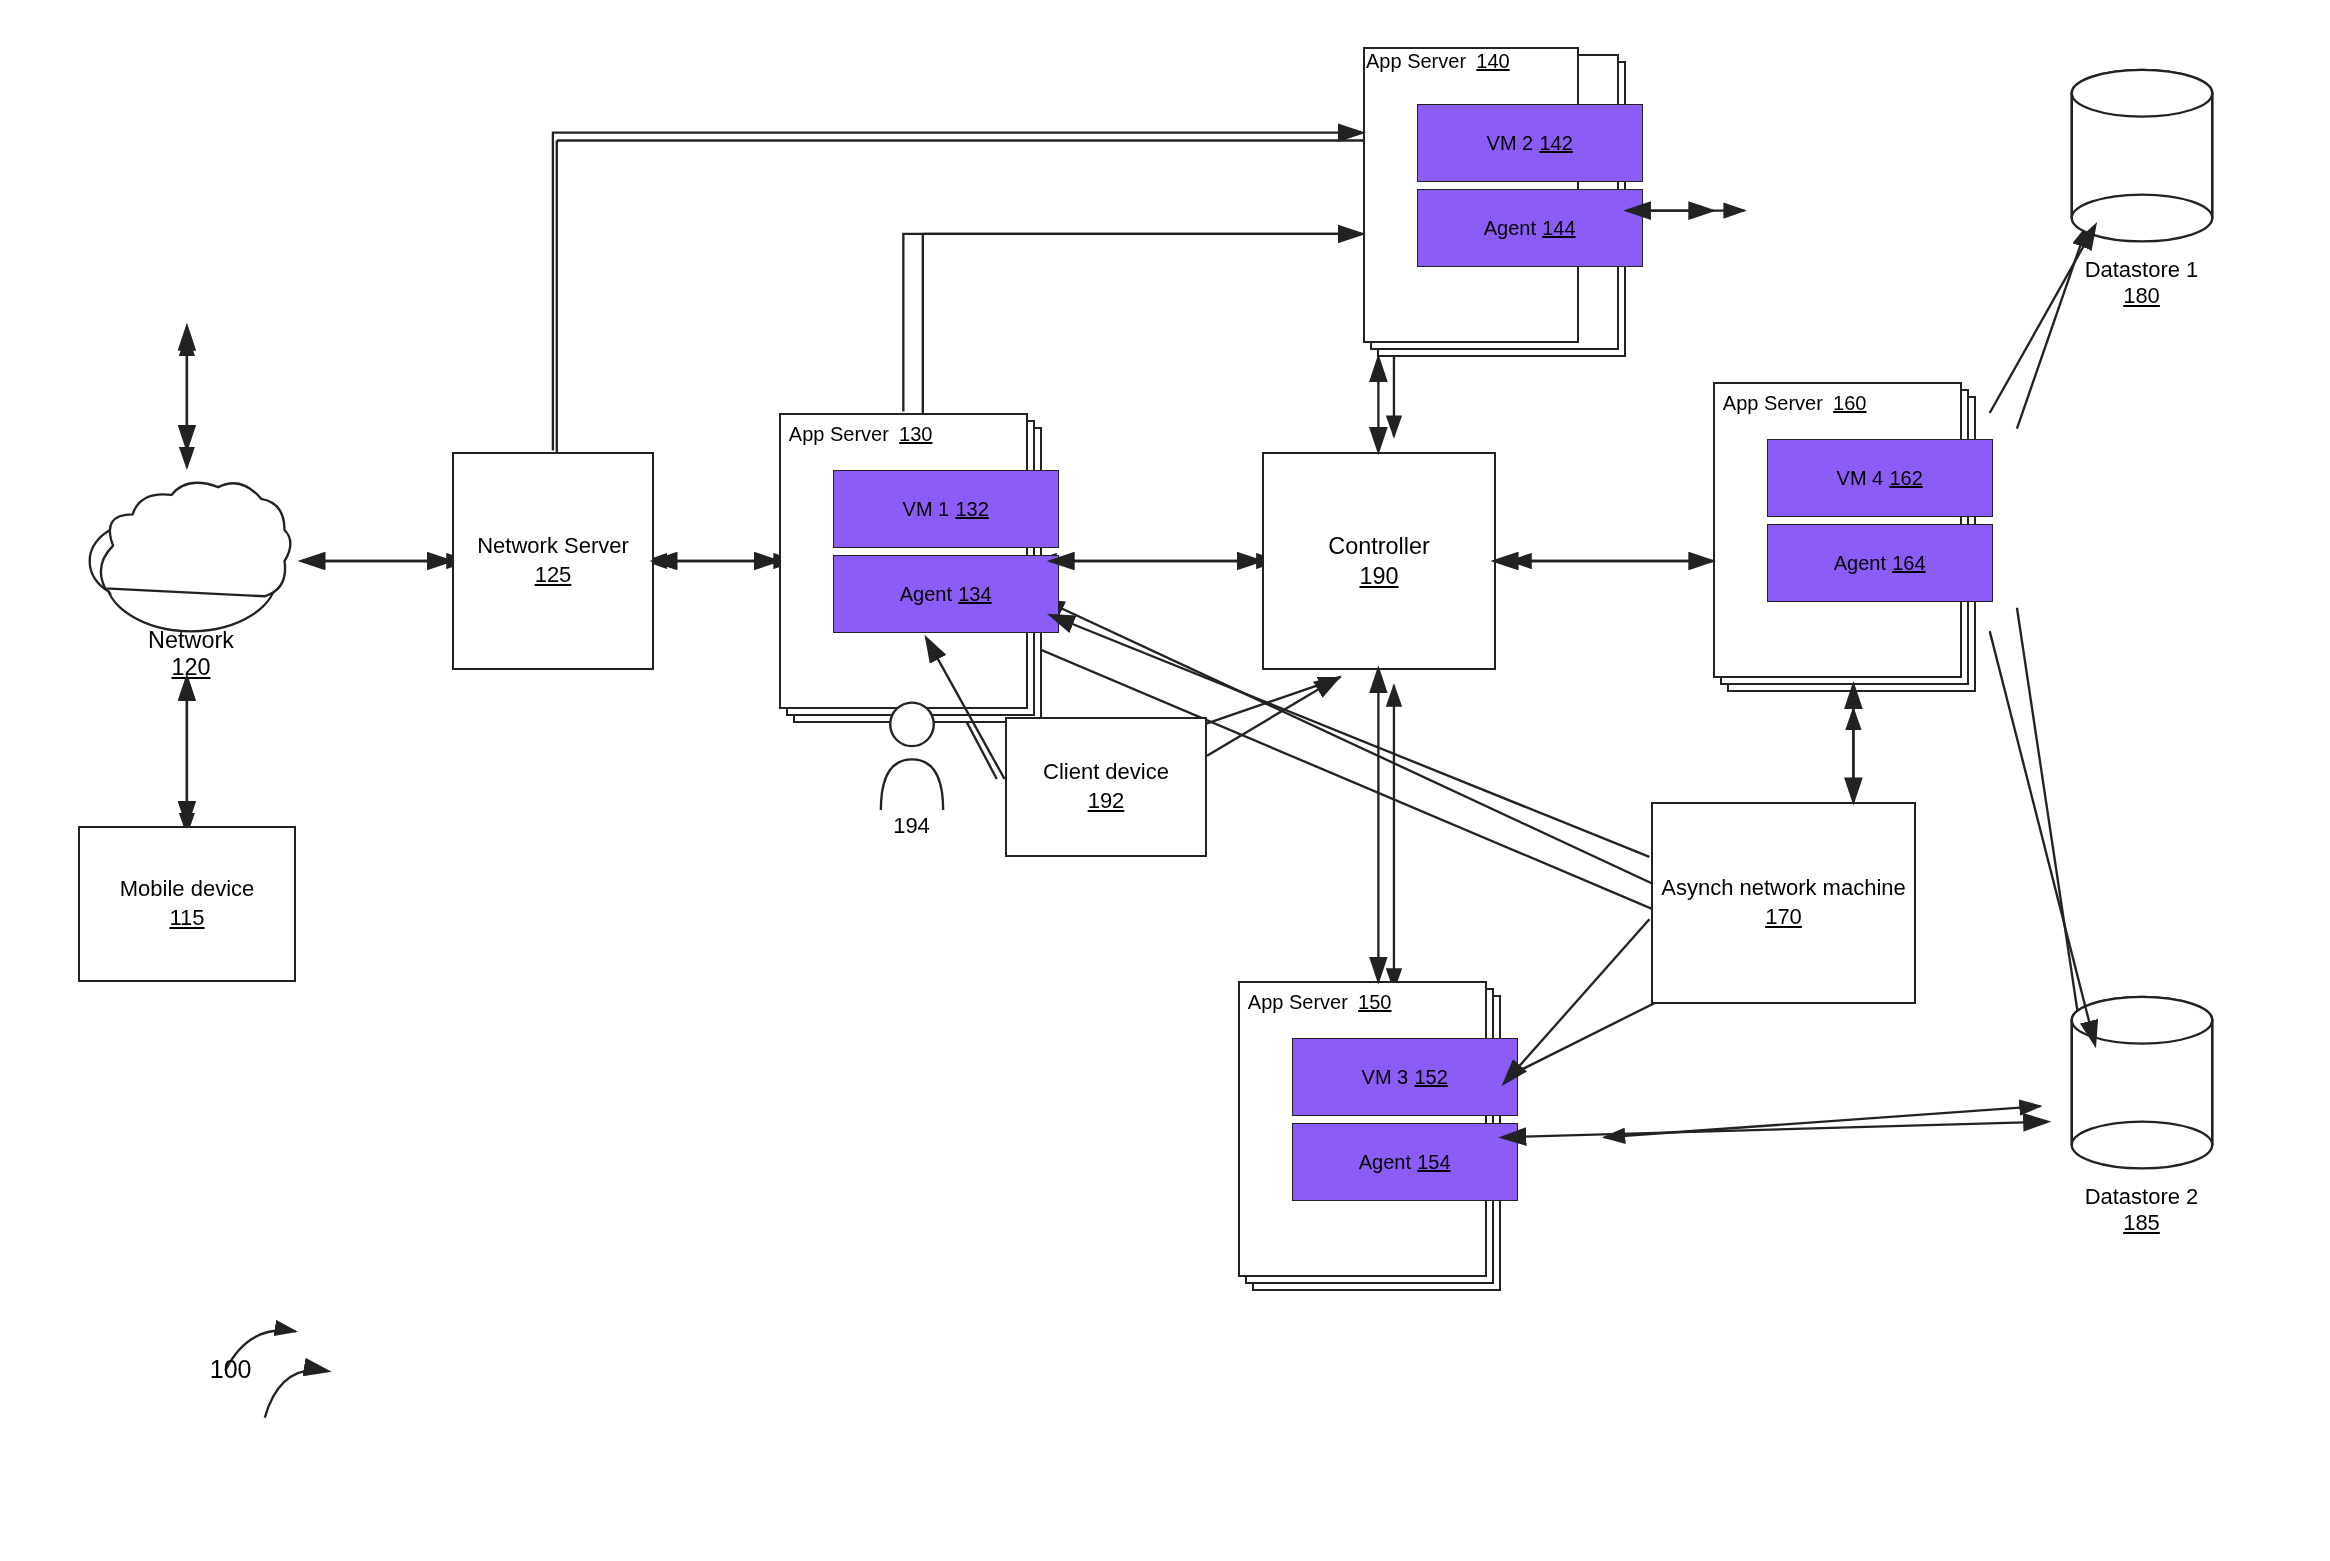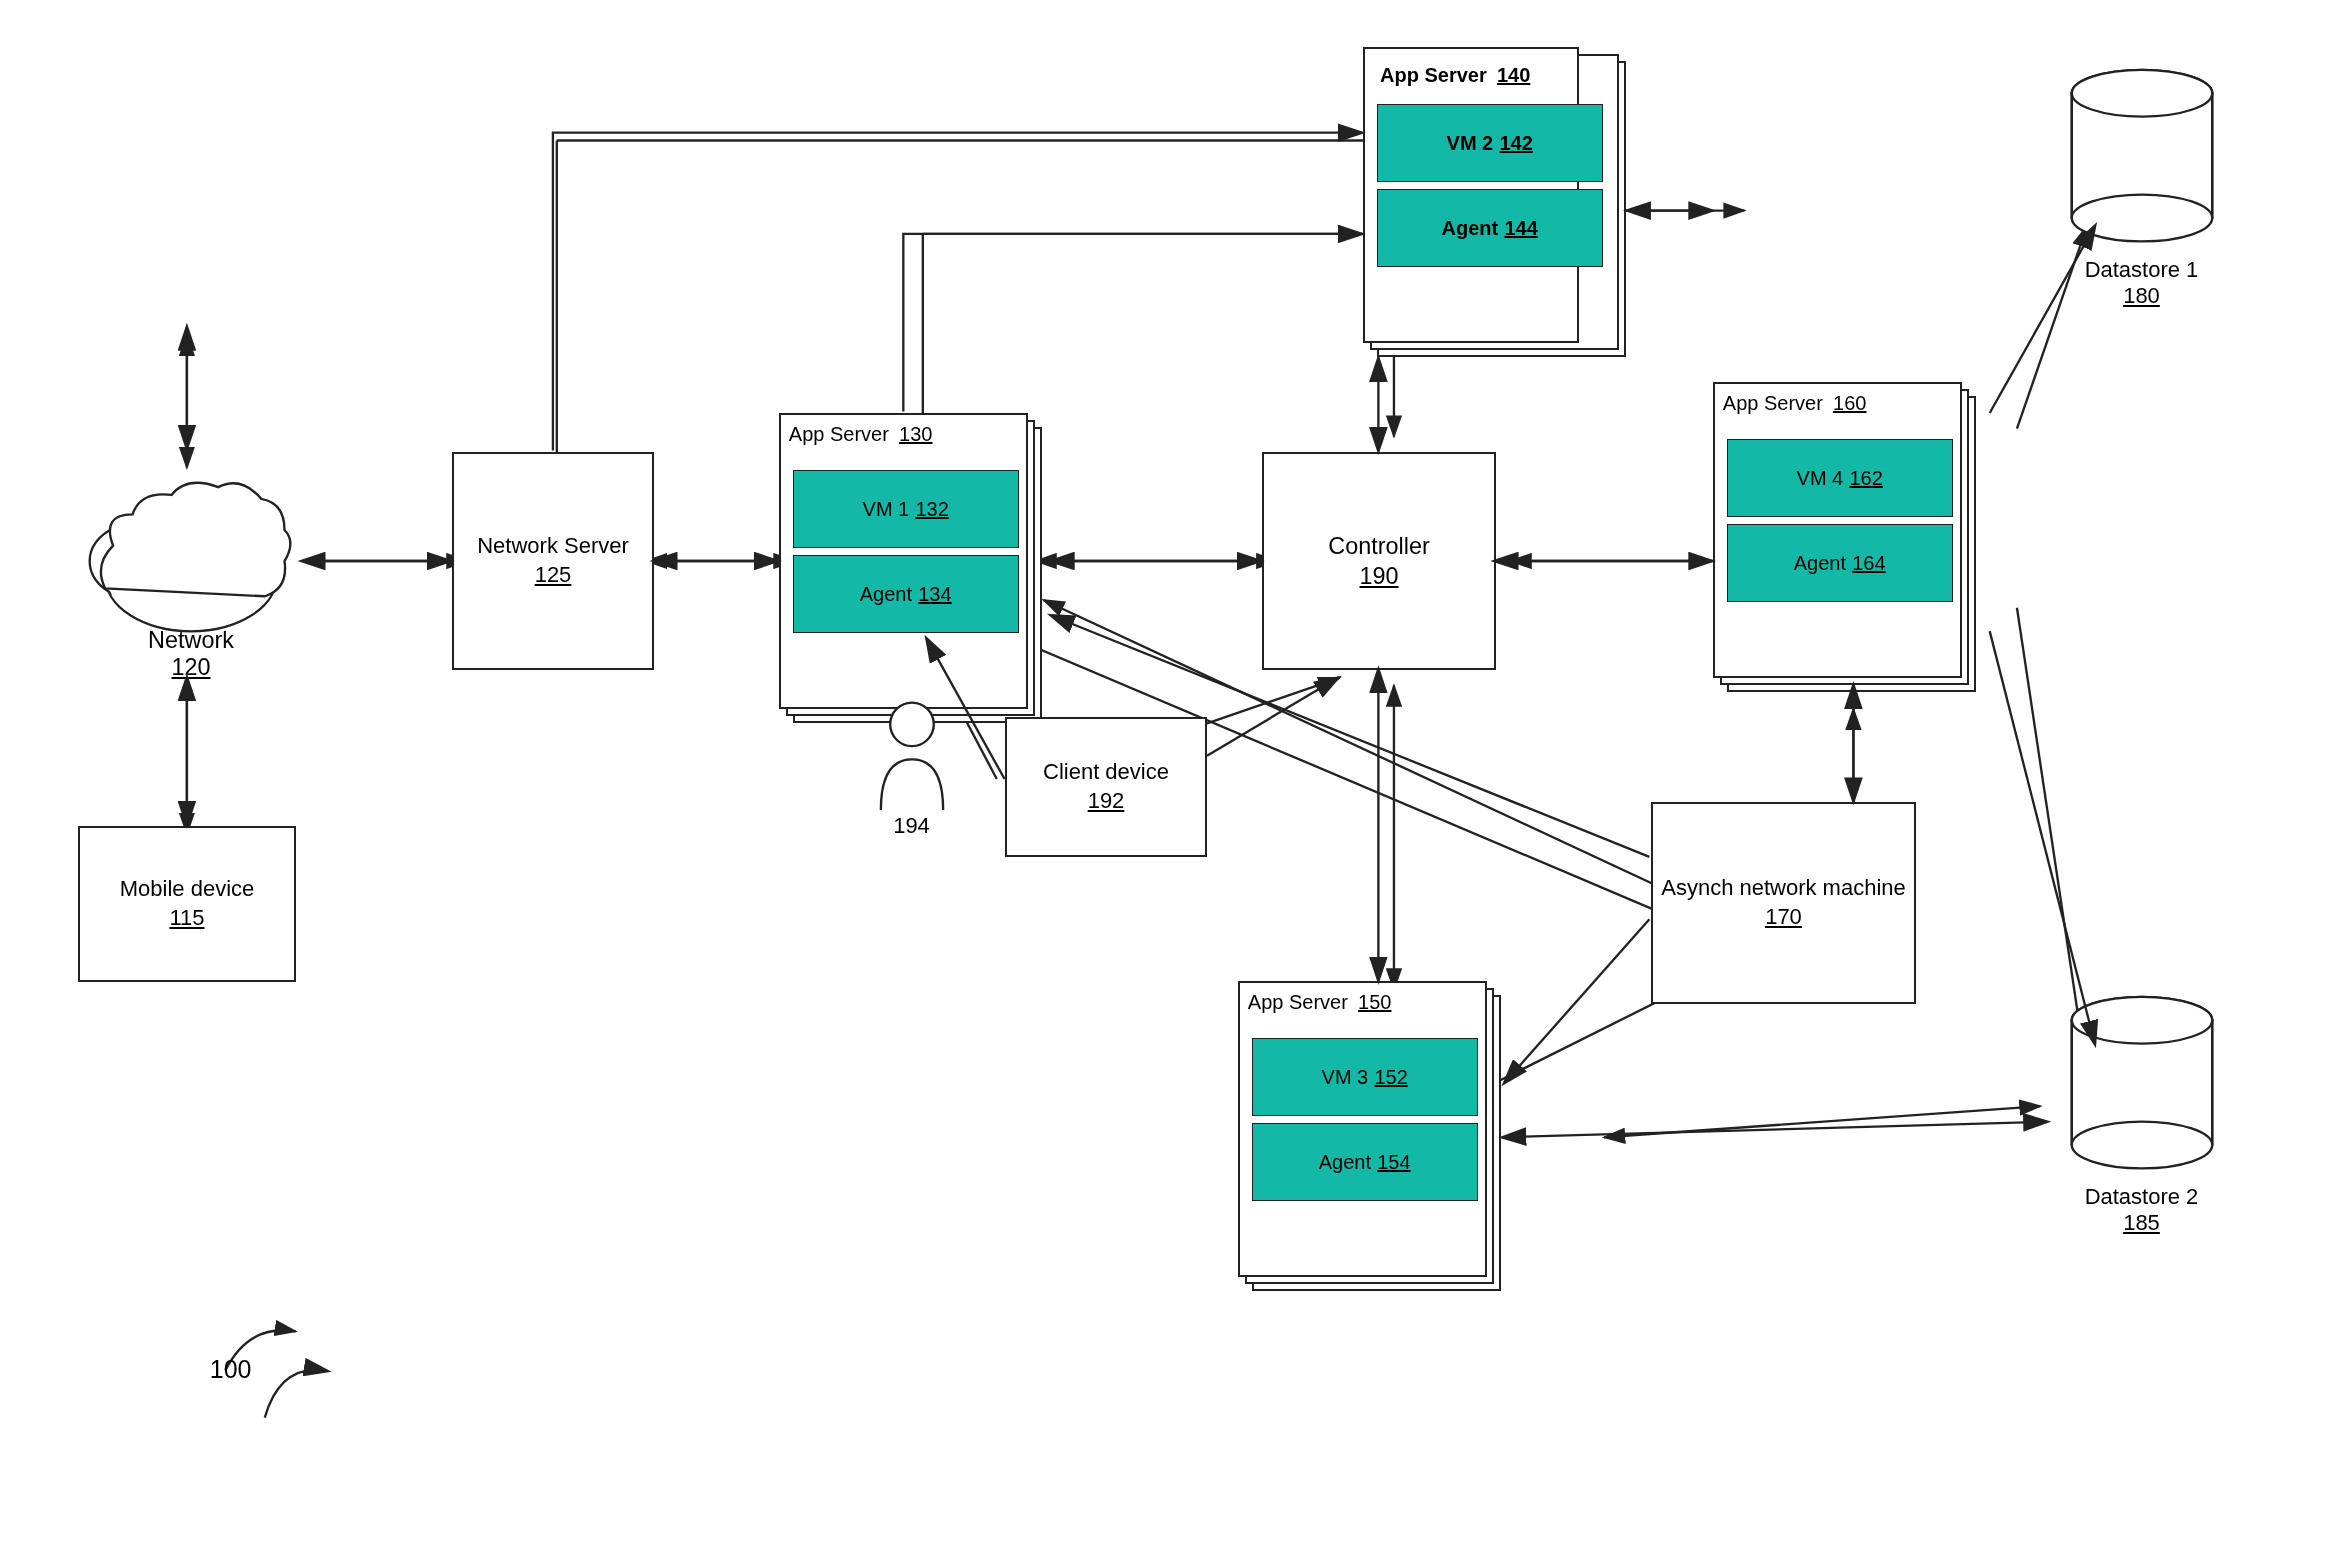--- a/index.html
+++ b/index.html
@@ -37,25 +37,26 @@
       background: #fff;
     }
     .app-server-main {
       position: absolute;
       border: 2.3px solid #222;
       background: #fff;
     }
     .app-server-inner {
       position: absolute;
       border: 1.6px solid #222;
-      background: #14b8a6;
+      background: #8b5cf6;
       display: flex;
       align-items: center;
       justify-content: center;
       font-size: 20px;
+      margin-left: 40px;
     }
     .cloud {
       position: absolute;
     }
     .db-icon {
       position: absolute;
       display: flex;
       flex-direction: column;
       align-items: center;
       justify-content: flex-start;
@@ -175,21 +176,21 @@
       <div class="app-server-inner" style="left: 11.7px; top: 140px; width: 226px; height: 78px; font-size: 20px; position: absolute;">
         <span>Agent</span>
         <span style="text-decoration:underline; margin-left:6.2px;">134</span>
       </div>
     </div>
   </div>
 
   <div class="app-server-wrapper" style="left:1363px; top:47px;">
     <div class="app-server-shadow" style="left:14px; top:14px; width:249px; height:296px;"></div>
     <div class="app-server-shadow" style="left:7px; top:7px; width:249px; height:296px;"></div>
-    <div class="app-server-main" style="left:0; top:0; width:216px; height:296px; padding:15px;font-weight:bold;">
+    <div class="app-server-main" style="left:0; top:0; width:216px; height:296px; padding:1px;">
       <div style="font-size:20px; margin-bottom:3.1px;">
         <span>App Server</span>
         <span style="text-decoration:underline; margin-left:4.7px;">140</span>
       </div>
       <div class="app-server-inner" style="left: 11.7px; top: 55px; width: 226px; height: 78px; font-size: 20px; position: absolute;">
         <span>VM 2</span>
         <span style="text-decoration:underline; margin-left:6.2px;">142</span>
       </div>
       <div class="app-server-inner" style="left: 11.7px; top: 140px; width: 226px; height: 78px; font-size: 20px; position: absolute;">
         <span>Agent</span>

